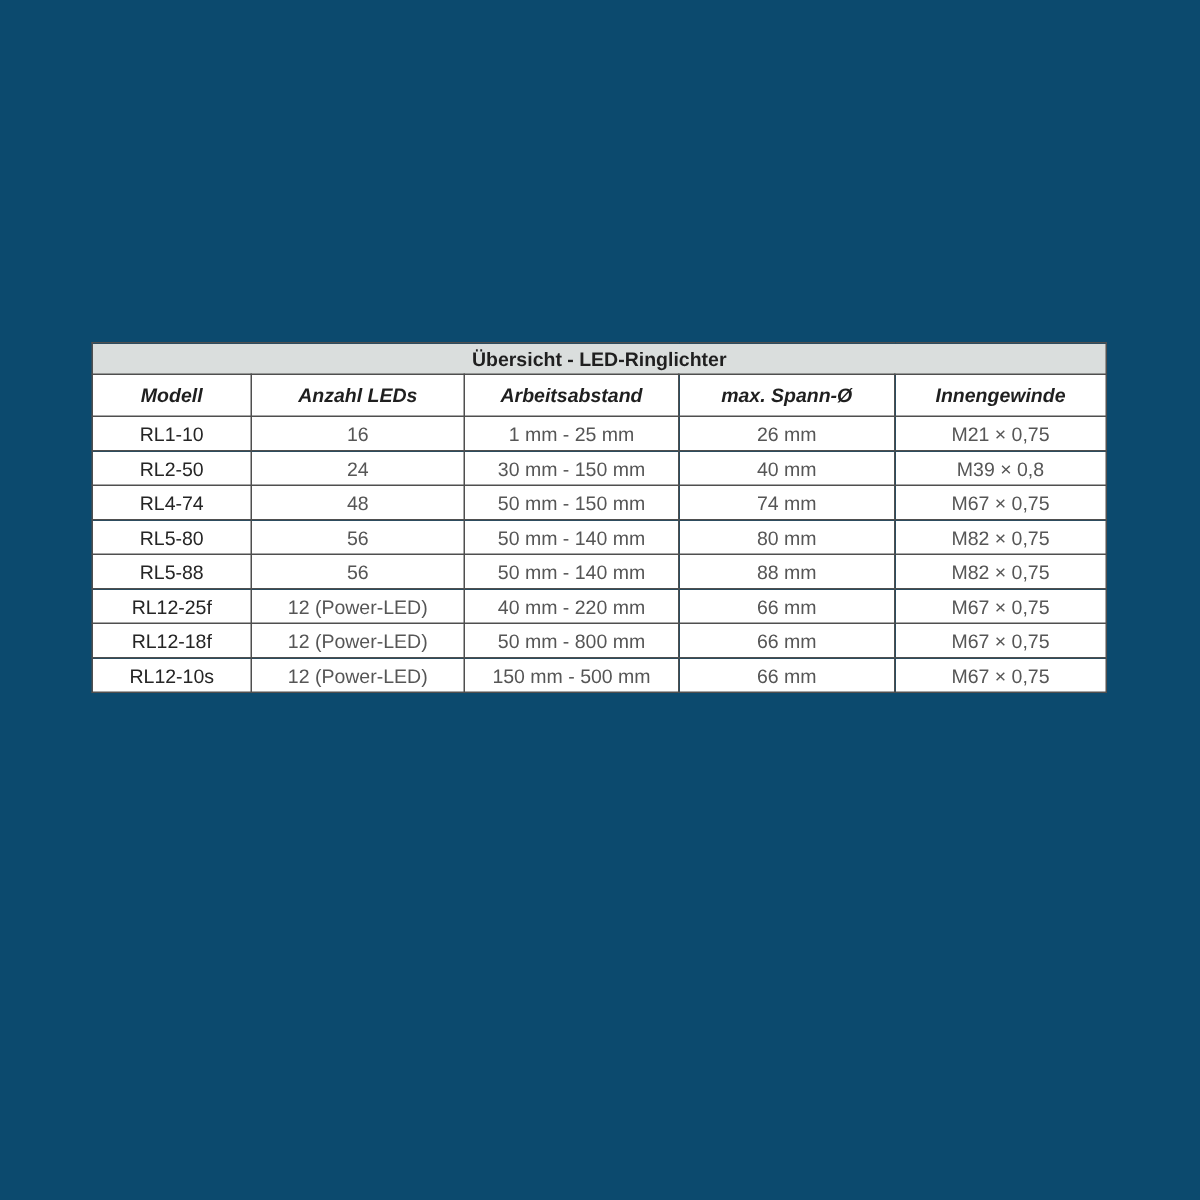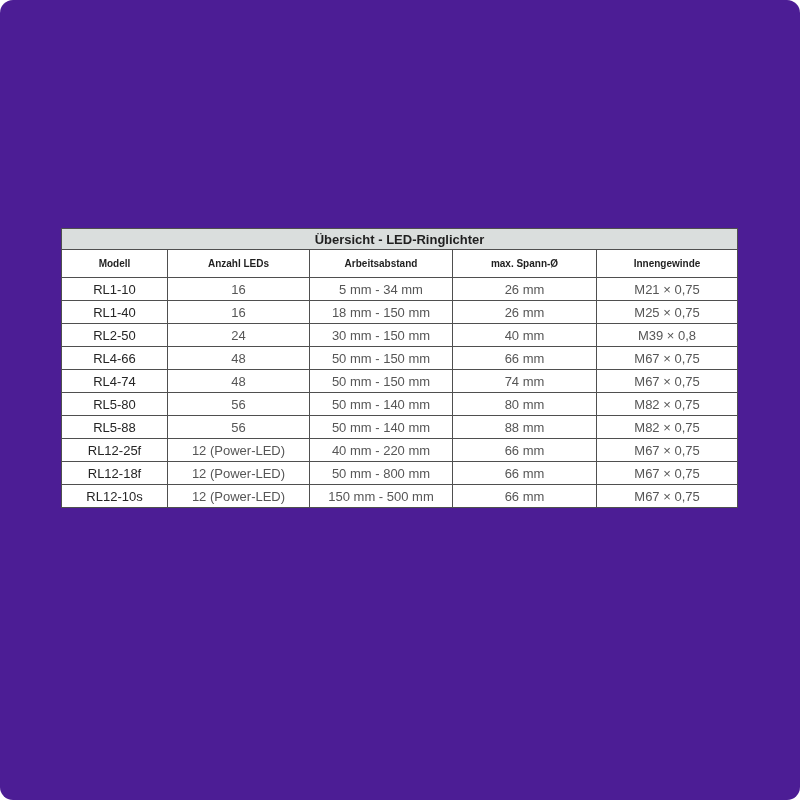--- a/index.html
+++ b/index.html
@@ -7,23 +7,22 @@
     padding: 0;
     width: 800px;
     height: 800px;
     background: #ffffff;
     font-family: "Liberation Sans", sans-serif;
   }
   .page {
     position: relative;
     width: 800px;
     height: 800px;
-    background: #4c1d95;
+    background: #0c4a6e;
     overflow: hidden;
-    border-radius: 13px;
   }
   table.spec-table {
     position: absolute;
     left: 61px;
     top: 228px;
     width: 676px;
     border-collapse: collapse;
     table-layout: fixed;
     font-size: 13px;
   }
@@ -40,21 +39,22 @@
     background: #dadedd;
     font-weight: bold;
     color: #1f1f1f;
     font-size: 13px;
   }
   tr.header-row th {
     height: 27px;
     background: #ffffff;
     font-weight: bold;
     color: #1f1f1f;
-    font-size: 10px;
+    font-size: 13px;
+    font-style: italic;
   }
   tr.data-row td {
     height: 22px;
     background: #ffffff;
     color: #565656;
     font-weight: normal;
   }
   tr.data-row td.model-cell {
     font-weight: normal;
     color: #252525;
@@ -81,44 +81,30 @@
         <th>Anzahl LEDs</th>
         <th>Arbeitsabstand</th>
         <th>max. Spann-Ø</th>
         <th>Innengewinde</th>
       </tr>
     </thead>
     <tbody>
         <tr class="data-row">
           <td class="model-cell">RL1-10</td>
           <td class="value-cell">16</td>
-          <td class="value-cell">5 mm - 34 mm</td>
+          <td class="value-cell">1 mm - 25 mm</td>
           <td class="value-cell">26 mm</td>
           <td class="value-cell">M21 × 0,75</td>
-        </tr>
-        <tr class="data-row">
-          <td class="model-cell">RL1-40</td>
-          <td class="value-cell">16</td>
-          <td class="value-cell">18 mm - 150 mm</td>
-          <td class="value-cell">26 mm</td>
-          <td class="value-cell">M25 × 0,75</td>
         </tr>
         <tr class="data-row">
           <td class="model-cell">RL2-50</td>
           <td class="value-cell">24</td>
           <td class="value-cell">30 mm - 150 mm</td>
           <td class="value-cell">40 mm</td>
           <td class="value-cell">M39 × 0,8</td>
-        </tr>
-        <tr class="data-row">
-          <td class="model-cell">RL4-66</td>
-          <td class="value-cell">48</td>
-          <td class="value-cell">50 mm - 150 mm</td>
-          <td class="value-cell">66 mm</td>
-          <td class="value-cell">M67 × 0,75</td>
         </tr>
         <tr class="data-row">
           <td class="model-cell">RL4-74</td>
           <td class="value-cell">48</td>
           <td class="value-cell">50 mm - 150 mm</td>
           <td class="value-cell">74 mm</td>
           <td class="value-cell">M67 × 0,75</td>
         </tr>
         <tr class="data-row">
           <td class="model-cell">RL5-80</td>

